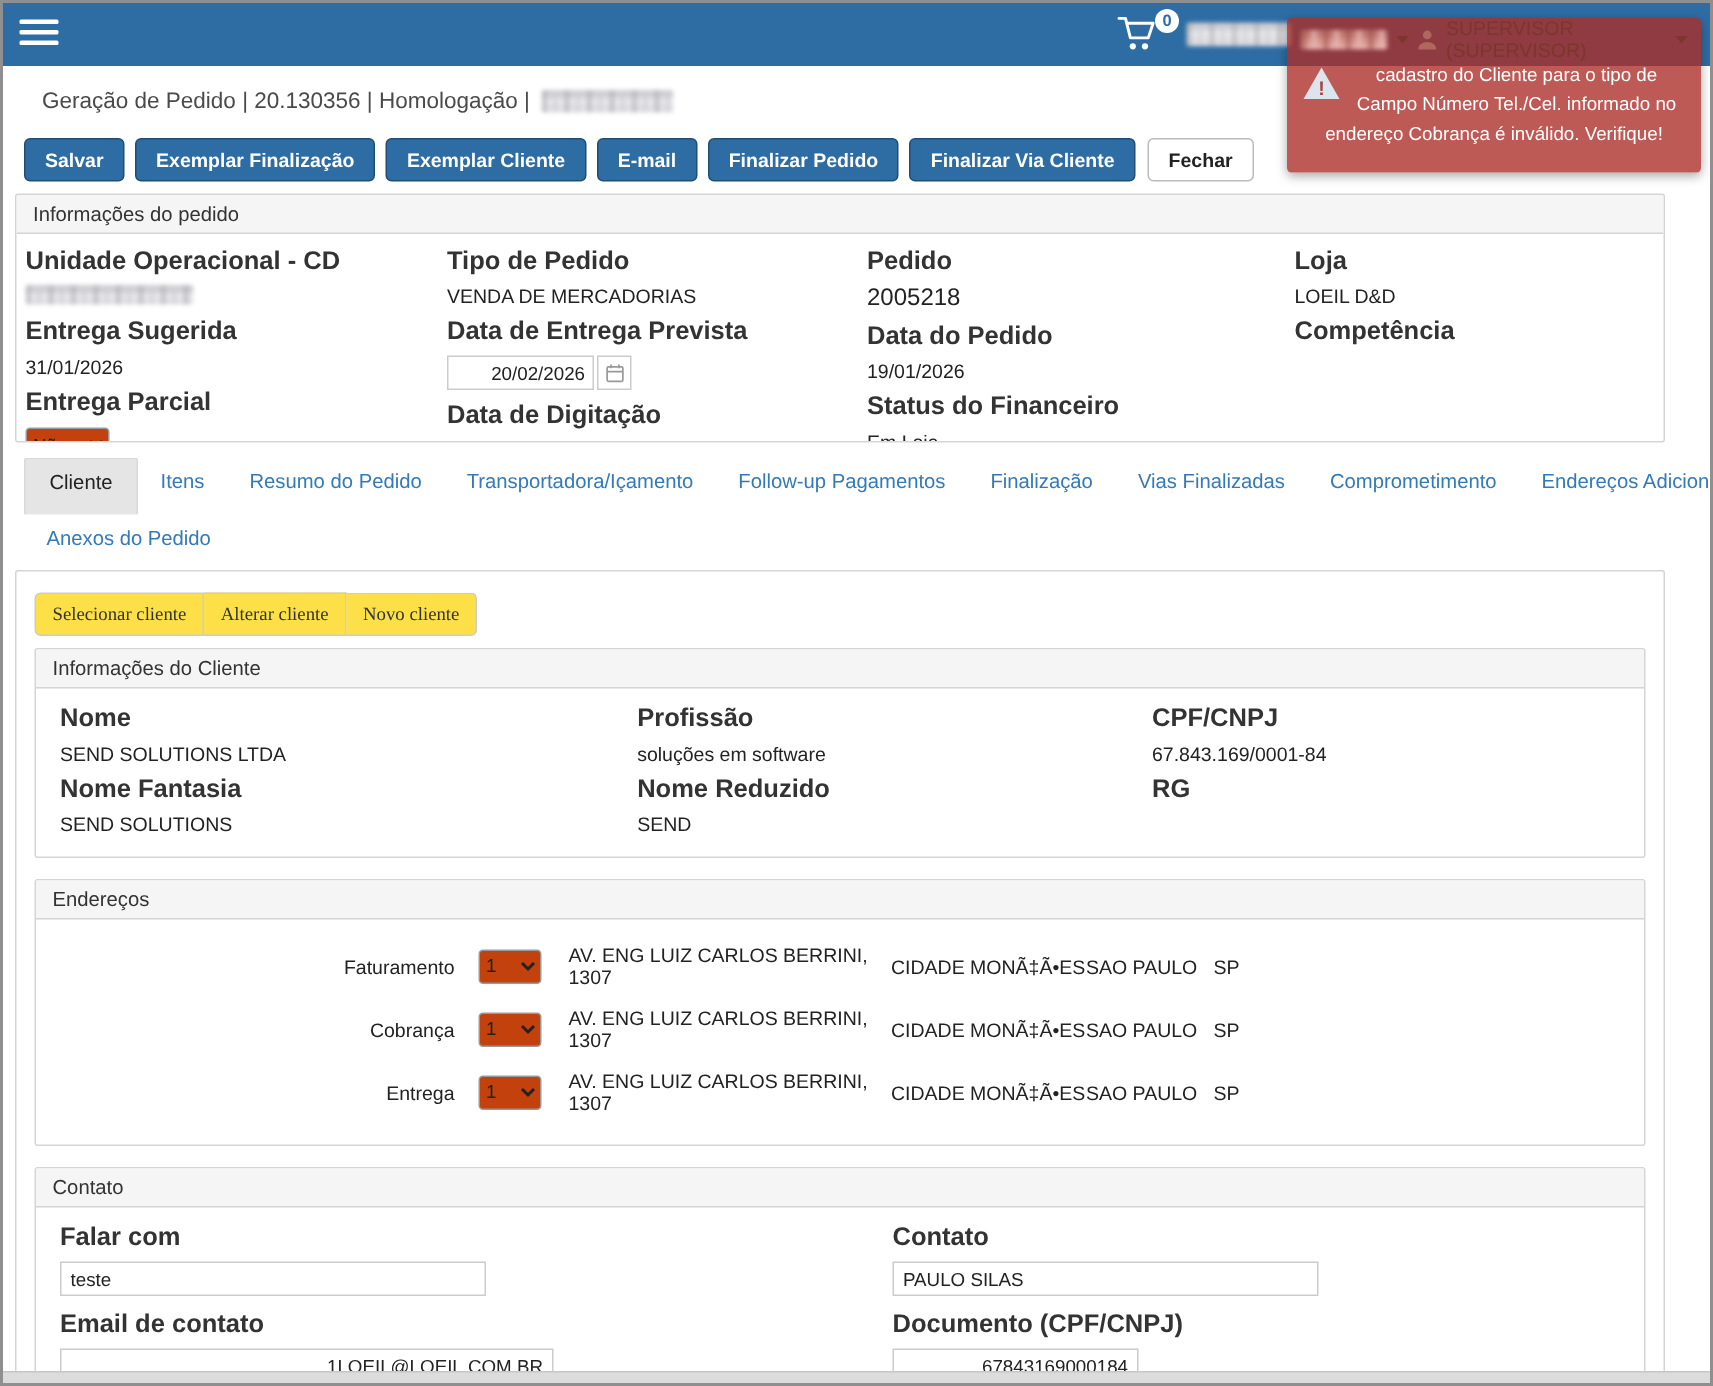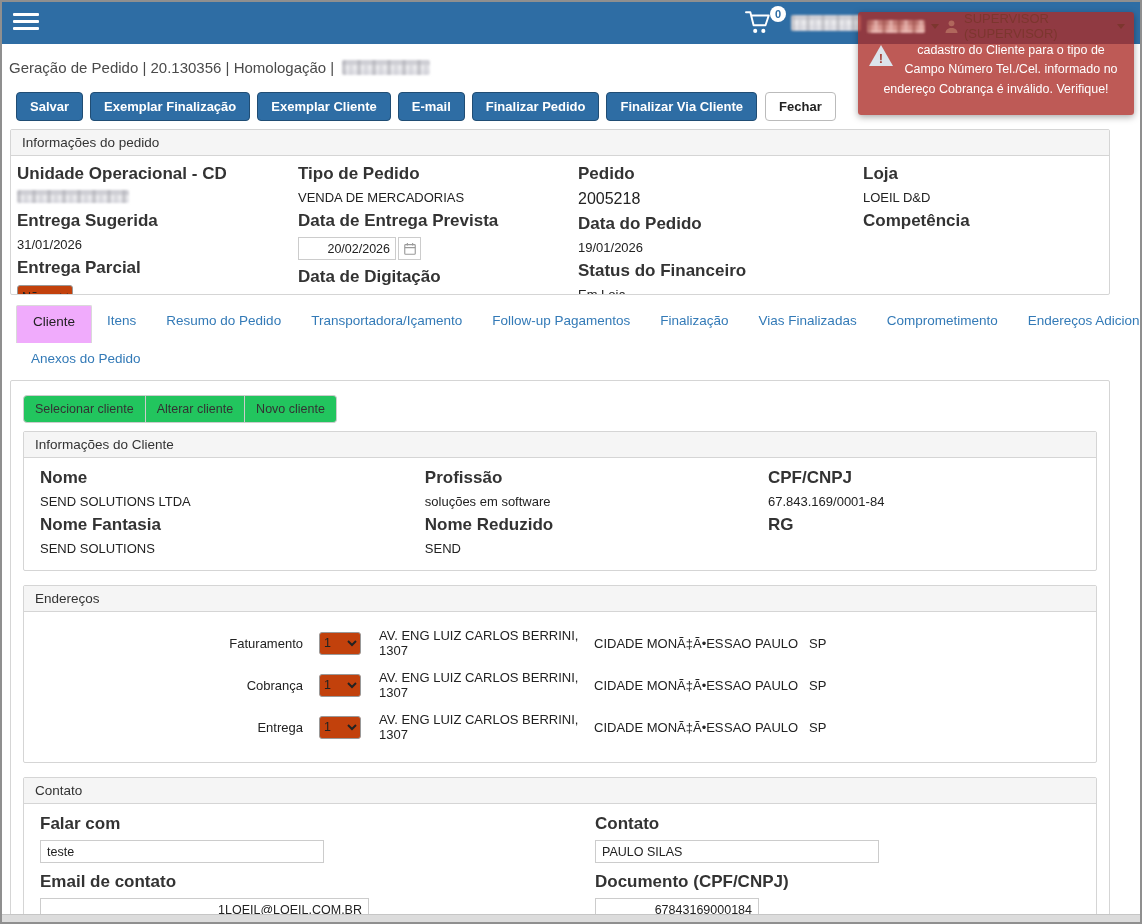--- a/index.html
+++ b/index.html
@@ -37,21 +37,21 @@
     border-top:5px solid currentColor;}
   .toast-msg{margin-top:5px;color:#fff;font-size:12.5px;line-height:1.55;text-align:center;}
   .warn-icon{float:left;position:relative;width:30px;height:36px;}
   .warn-icon .tri{position:absolute;left:2px;top:4px;width:0;height:0;
     border-left:12px solid transparent;border-right:12px solid transparent;border-bottom:21px solid #dce4ec;}
   .warn-icon .bang{position:absolute;left:2px;top:8px;width:24px;text-align:center;color:#a8463e;
     font-weight:bold;font-size:13px;}
   .toast-msg span{display:block;}
 
   
-  .crumb-row{height:46px;display:flex;align-items:center;padding-left:7px;color:#4a4a4a;font-size:15px;}
+  .crumb-row{height:46px;display:flex;align-items:center;padding-left:26px;color:#4a4a4a;font-size:15px;}
   .crumb-blur{display:inline-block;width:88px;height:15px;margin-left:8px;border-radius:2px;}
 
   
   .toolbar{display:flex;gap:7px;margin:2px 30px 0 14px;}
   .btn{height:29px;border-radius:4px;font-size:13px;font-weight:bold;cursor:pointer;padding:0 13px;
     font-family:inherit;}
   .btn.primary{background:#2e6da4;color:#fff;border:1px solid #204d74;}
   .btn.ghost{background:#fff;color:#222;border:1px solid #bbb;margin-left:1px;}
 
   
@@ -68,29 +68,29 @@
     background:#c2410c;height:23px;}
   .date-wrap{display:flex;align-items:center;gap:2px;margin:1px 0 7px;}
   .date-input{width:86px;height:21px;border:1px solid #ccc;font-family:inherit;font-size:12.5px;
     text-align:right;padding:0 5px;color:#222;}
   .cal-btn{width:23px;height:23px;border:1px solid #ccc;background:#fff;display:flex;align-items:center;
     justify-content:center;cursor:pointer;padding:0;}
 
   
   .tabs{display:flex;align-items:flex-start;margin:10px 30px 0 14px;font-size:13.5px;}
   .tab{color:#337ab7;padding:8px 15px;cursor:pointer;white-space:nowrap;}
-  .tab.active{color:#222;background:#f0abfc;border:1px solid #d9d9d9;border-bottom:none;
+  .tab.active{color:#222;background:#e5e5e5;border:1px solid #d9d9d9;border-bottom:none;
     padding:8px 16px 14px;margin-bottom:-6px;border-radius:2px 2px 0 0;}
   .tabs-row2{margin:6px 30px 0 14px;font-size:13.5px;display:flex;}
 
   
   .content{margin:6px 30px 14px 8px;border:1px solid #d5d5d5;border-radius:2px;min-height:537px;
     box-sizing:border-box;padding-bottom:12px;}
   .client-btns{display:flex;margin:14px 12px 8px;}
-  .cbtn{background:#22c55e;border:1px solid #ccc;color:#333;font-size:12.5px;font-family:Liberation Sans, sans-serif;
+  .cbtn{background:#fde047;border:1px solid #ccc;color:#333;font-size:12.5px;font-family:Liberation Serif, serif;
     padding:6px 11px;cursor:pointer;}
   .cbtn:first-child{border-radius:4px 0 0 4px;}
   .cbtn:last-child{border-radius:0 4px 4px 0;}
   .cbtn + .cbtn{border-left:none;}
 
   .sub-panel{margin:8px 12px 14px;}
   .ci-body{display:grid;grid-template-columns:37% 33% 30%;padding:6px 16px 8px;}
 
   .addr-body{padding:10px 0 14px;}
   .addr-row{display:grid;grid-template-columns:295px 60px 215px 130px 85px 40px;align-items:center;

